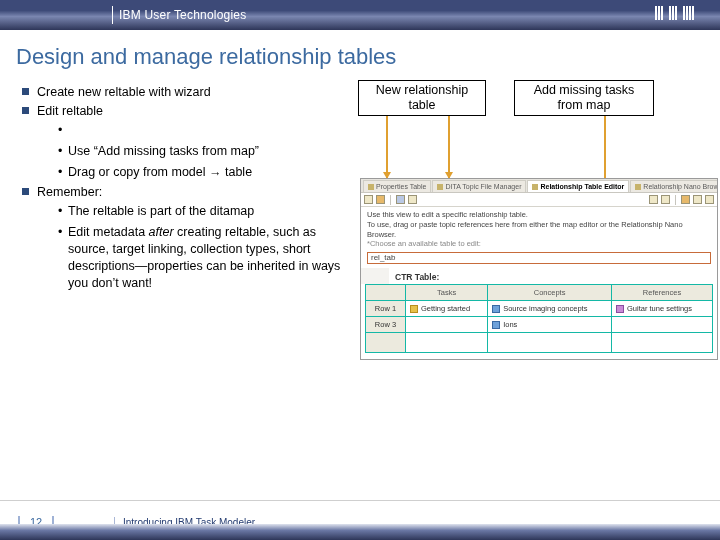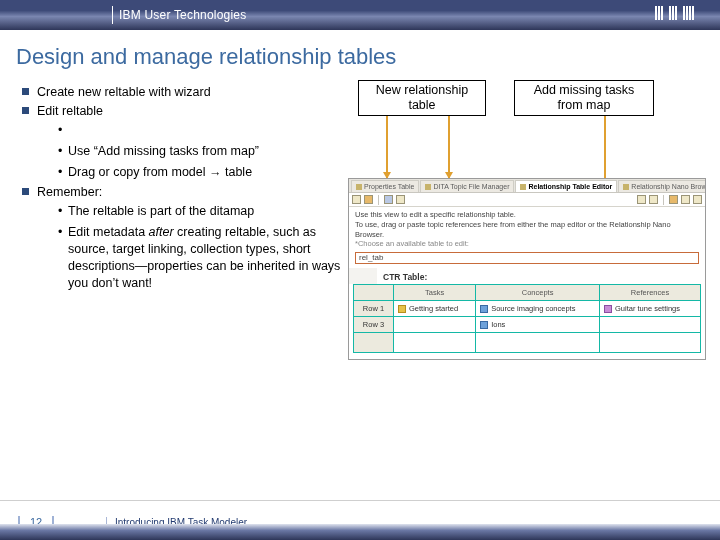--- a/index.html
+++ b/index.html
@@ -96,21 +96,21 @@
   .arrow.v3 { left: 256px; top: 38px; width: 2px; height: 70px; }
   .arrow.v3::after {
     content: ""; position: absolute; left: -3px; bottom: -1px;
     border-left: 4px solid transparent; border-right: 4px solid transparent;
     border-top: 7px solid #e0a030;
   }
 
   
   .shot {
     position: absolute;
-    left: 0; top: 100px;
+    left: 12px; top: 100px;
     width: 358px;
     border: 1px solid #9a9a9a;
     background: #f4f3f0;
     font-size: 8px;
     color: #333;
   }
   .tabs {
     display: flex; background: #e7e5df; border-bottom: 1px solid #c9c7c0;
     height: 14px; align-items: center; font-size: 7px; color: #5a5a5a;
     padding-left: 2px; gap: 1px; overflow: hidden;
@@ -165,21 +165,21 @@
     position:absolute; left:0; bottom:0; height:16px; width:100%;
     background: linear-gradient(to top, #2e3659 0%, #6a77a4 60%, #dfe3ee 100%);
   }
   .pageno {
     position:absolute; left:18px; bottom:12px;
     font-size:11px; color:#3c6aa0;
     border-left: 2px solid #9fb2d6; border-right: 2px solid #9fb2d6;
     padding: 0 10px;
   }
   .footlabel {
-    position:absolute; left:106px; bottom:12px;
+    position:absolute; left:114px; bottom:12px;
     font-size:10px; color:#233b70;
     border-left: 1px solid #aab7d6;
     padding-left: 8px;
   }
   .copyright {
     position:absolute; right:22px; bottom:0;
     font-size:12px; color:#233b70;
   }
 </style>
 </head>

